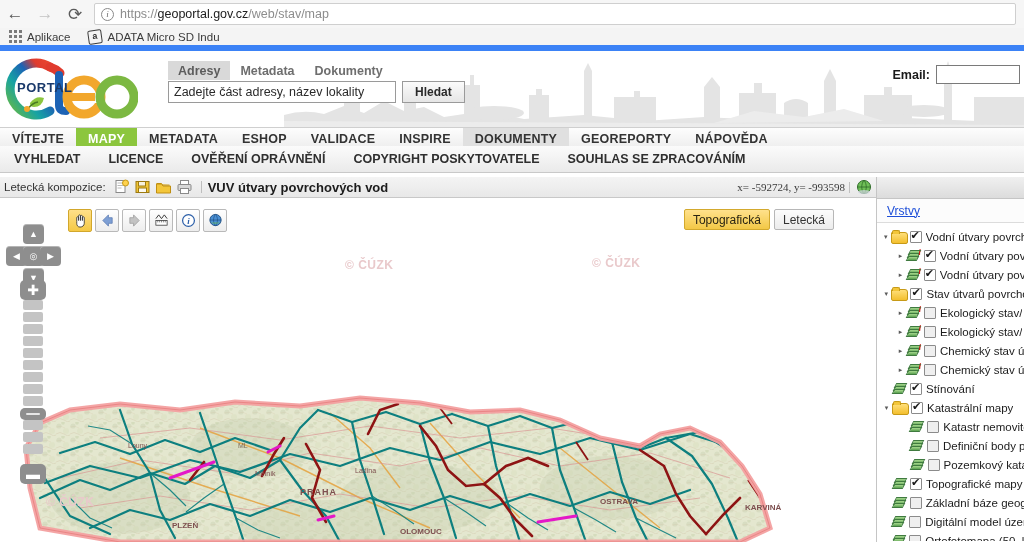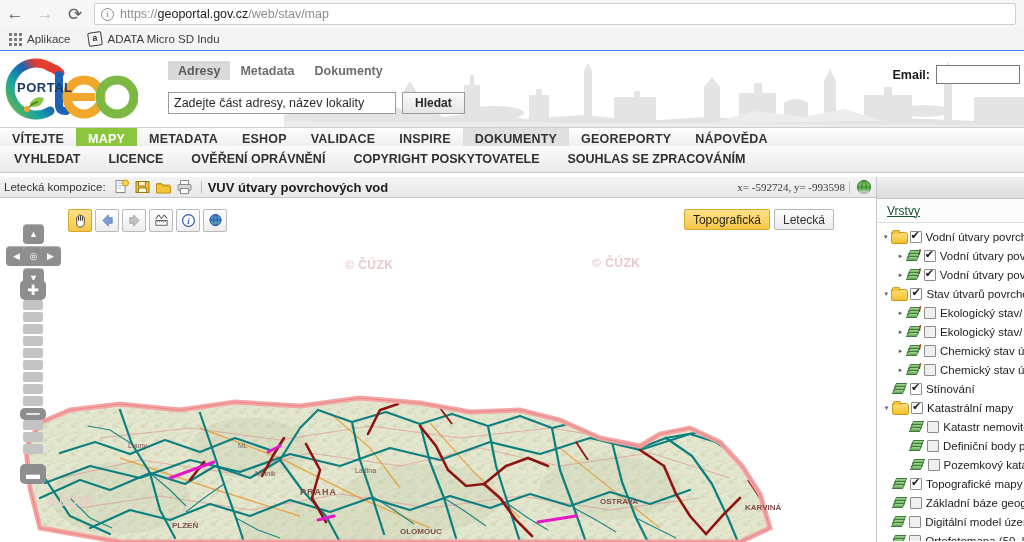--- a/index.html
+++ b/index.html
@@ -38,21 +38,21 @@
     font-size: 9px; line-height: 11px; text-align: center; color: #6e6e6e;
     margin-right: 6px; font-family: "Liberation Serif", serif; font-style: italic;
   }
   .url-scheme { color: #8d8d8d; }
   .url-host { color: #202020; }
   .url-path { color: #8d8d8d; }
 
   #bookmark-row {
     position: absolute; top: 28px; left: 0; width: 1024px; height: 23px;
     display: flex; align-items: center; gap: 0px;
-    border-bottom: 1px solid #3b82f6; background: #f4f4f4;
+    border-bottom: 6px solid #3b82f6; background: #f4f4f4;
   }
   .bm-item {
     display: flex; align-items: center; gap: 5px;
     font-size: 11.5px; color: #3b3b3b; padding: 0 9px; height: 22px;
   }
   .apps-grid {
     width: 13px; height: 13px;
     display: grid; grid-template-columns: repeat(3,3px); grid-template-rows: repeat(3,3px);
     gap: 2px;
   }
@@ -76,21 +76,21 @@
   #logo {
     position: absolute; left: 4px; top: 6px; width: 134px; height: 64px;
   }
   #searchbox-wrap { position: absolute; left: 168px; top: 10px; width: 300px; }
   #search-tabs { display: flex; height: 19px; }
   .stab {
     font-size: 12.5px; font-weight: bold; color: #6e6e6e;
     padding: 2px 10px 0 10px; line-height: 17px;
   }
   .stab.active { background: #d9d9d9; color: #5c5c5c; }
-  #search-row { display: flex; align-items: center; margin-top: 12px; }
+  #search-row { display: flex; align-items: center; margin-top: 1px; }
   #search-input {
     width: 228px; height: 22px; border: 1px solid #9a9a9a; background: #fff;
     font-size: 12.5px; color: #2a2a2a; padding: 0 5px; outline: none;
     font-family: "Liberation Sans", sans-serif;
   }
   #search-input::placeholder { color: #2a2a2a; opacity: 1; }
   #search-btn {
     margin-left: 6px; height: 22px; padding: 0 12px;
     background: linear-gradient(#fbfbfb,#e6e6e6);
     border: 1px solid #9a9a9a; font-size: 12px; font-weight: bold; color: #2a2a2a;
@@ -216,21 +216,21 @@
   #layerpanel {
     position: absolute; top: 177px; left: 876px; width: 148px; height: 365px;
     background: #ffffff; border-left: 1px solid #c5c5c5;
   }
   #panel-topbar {
     height: 22px; background: linear-gradient(#f0f0f0,#dcdcdc);
     border-bottom: 1px solid #c5c5c5;
   }
   #panel-title {
     height: 24px; display: flex; align-items: center; padding-left: 10px;
-    font-size: 12px; color: #14532d; background: #fcfcfc;
+    font-size: 12px; color: #1d4ed8; background: #fcfcfc;
     border-bottom: 1px solid #dcdcdc;
     text-decoration: underline;
   }
   #layertree { padding: 4px 0 0 0; overflow: hidden; height: 318px; }
   .lrow {
     display: flex; align-items: center; height: 19px; white-space: nowrap;
     font-size: 11.5px; color: #1c1c1c; overflow: hidden;
   }
   .twisty {
     width: 11px; text-align: center; color: #5a5a5a; font-size: 7px; cursor: pointer;

